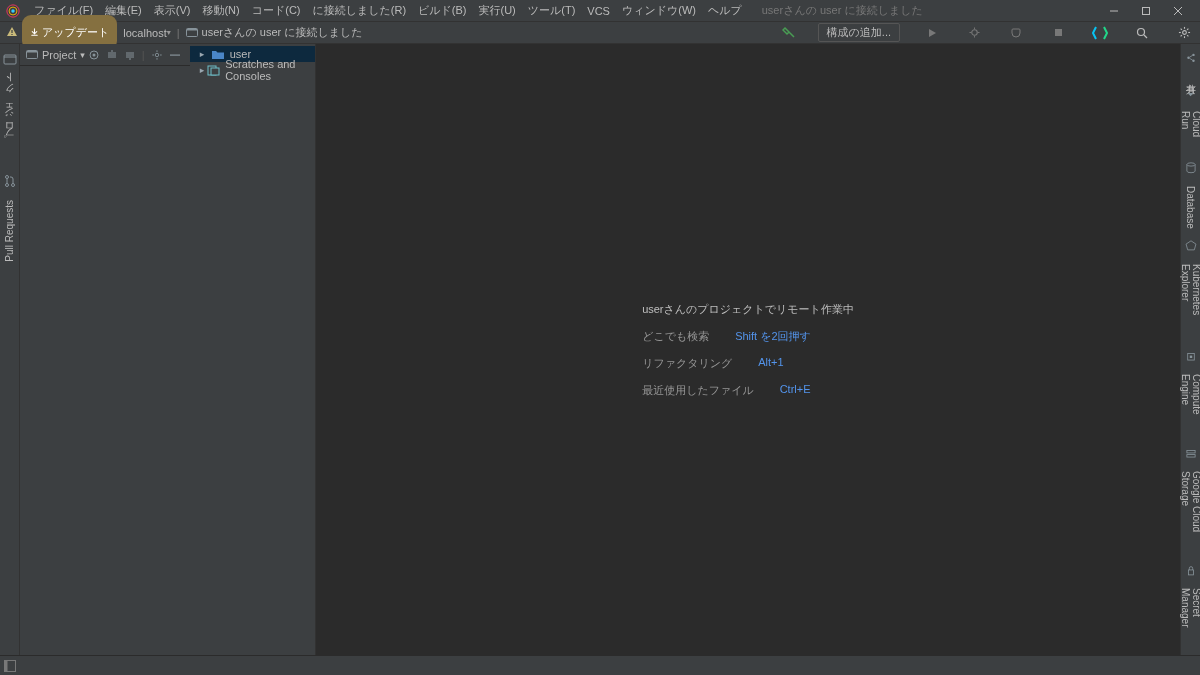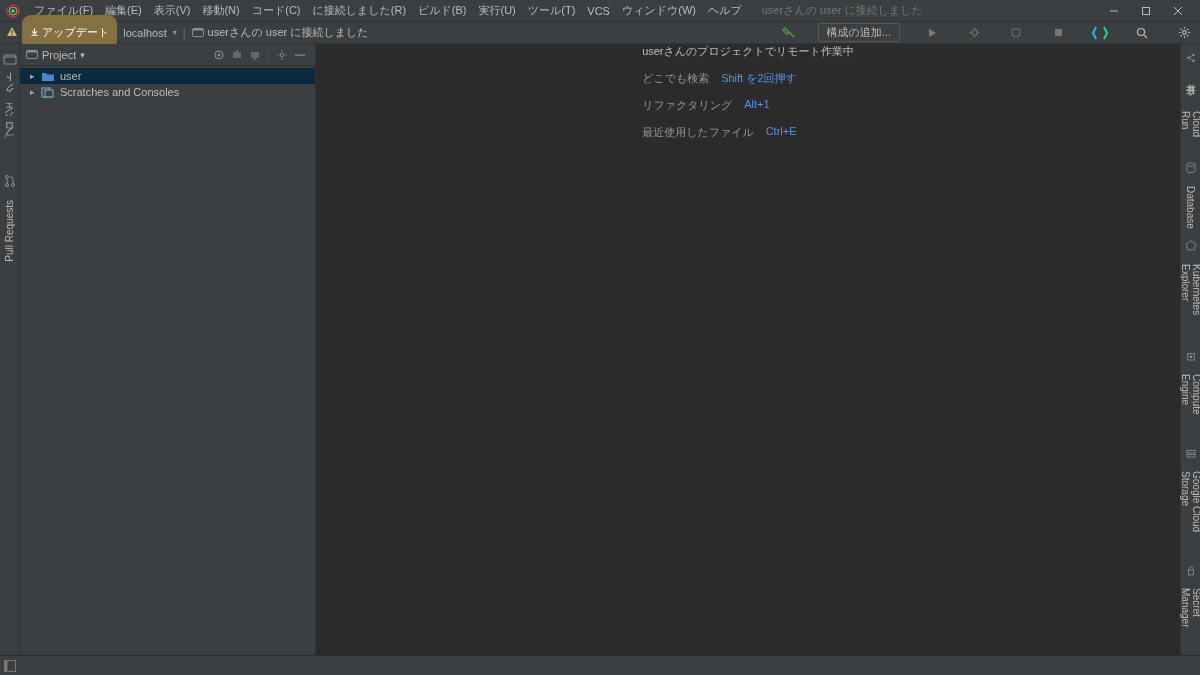--- a/index.html
+++ b/index.html
@@ -6,49 +6,49 @@
 body{background:#2b2b2b;color:#bbbbbb;width:1200px;height:675px;overflow:hidden;display:flex;flex-direction:column}
 .menu-bar{height:22px;background:#3c3f41;display:flex;align-items:center;padding:0 6px;border-bottom:1px solid #323232}
 .app-logo{width:14px;height:14px;margin-right:8px}
 .menu-item{padding:0 6px;color:#bbbbbb;cursor:pointer;height:28px;display:flex;align-items:center}
 .menu-title{margin-left:14px;color:#777777}
 .win-controls{margin-left:auto;display:flex}
 .win-btn{width:32px;height:22px;display:flex;align-items:center;justify-content:center;color:#bbbbbb;cursor:pointer}
 .breadcrumb-bar{height:22px;background:#3c3f41;display:flex;align-items:center;padding:0 6px;border-bottom:1px solid #323232}
 .warn-icon{color:#c9ba7a;margin-right:4px}
 .bc-update{background:#857040;color:#fff;padding:10px 8px;border-radius:9px;font-size:10px;margin-right:6px;display:flex;align-items:center;gap:3px}
-.bc-host{color:#bbb;margin-right:6px}
+.bc-host{color:#bbb;}
 .bc-sep{color:#777;margin-right:6px}
 .bc-folder-icon{color:#87939a;margin-right:4px}
 .bc-path{color:#bbb}
 .bc-right{margin-left:auto;display:flex;align-items:center;gap:22px}
 .bc-hammer{color:#499c54}
 .bc-combo{background:#3c3f41;border:1px solid #555;padding:1px 8px;color:#bbb;font-size:11px;border-radius:2px}
 .bc-btn{width:20px;height:20px;display:flex;align-items:center;justify-content:center;color:#787878;cursor:pointer}
 .code-with-me{width:16px;height:16px}
 .main-row{flex:1;display:flex;min-height:0}
 .left-gutter{width:20px;background:#3c3f41;display:flex;flex-direction:column;align-items:center;padding-top:4px;border-right:1px solid #323232}
 .left-tab{writing-mode:vertical-rl;transform:rotate(180deg);padding:8px 2px;color:#bbb;font-size:10px;cursor:pointer}
 .left-tab-icon{width:14px;height:14px;margin:4px 0;color:#87939a}
-.project-panel{width:296px;background:#3c3f41;border-right:1px solid #323232;display:flex;flex-direction:column}
+.project-panel{width:296px;background:#3c3f41;border-right:1px solid #323232;display:flex;flex-direction:row}
 .panel-header{height:22px;background:#3c3f41;display:flex;align-items:center;padding:0 6px;border-bottom:1px solid #2b2b2b}
 .panel-header .ph-icon{color:#87939a;margin-right:4px}
 .ph-title{color:#bbb}
 .ph-dd{color:#bbb;margin-left:4px;font-size:9px}
 .ph-spacer{flex:1}
 .ph-btn{width:18px;height:18px;display:flex;align-items:center;justify-content:center;color:#87939a;cursor:pointer}
 .tree{flex:1;overflow:auto;padding-top:2px}
 .tree-row{height:16px;display:flex;align-items:center;padding-left:10px;cursor:pointer;color:#bbb}
 .tree-row.sel{background:#0d293e}
 .tree-arrow{width:10px;color:#9aa7b0;font-size:9px}
 .tree-icon{width:16px;height:14px;display:flex;align-items:center;justify-content:center;margin-right:4px}
-.editor-area{flex:1;background:#2b2b2b;display:flex;align-items:flex-start;justify-content:center}
+.editor-area{flex:1;background:#2b2b2b;display:flex;align-items:center;justify-content:center}
 .welcome{display:flex;flex-direction:column;gap:12px;color:#969696}
 .welcome-title{color:#bfbfbf}
-.welcome-row{display:flex;gap:12px}
+.welcome-row{display:flex;gap:26px}
 .shortcut{color:#5394ec}
 .right-gutter{width:20px;background:#3c3f41;display:flex;flex-direction:column;align-items:center;padding-top:4px;border-left:1px solid #323232}
 .right-tab{writing-mode:vertical-rl;padding:8px 2px;color:#bbb;font-size:10px;cursor:pointer}
 .right-tab-icon{width:14px;height:14px;margin:4px 0;color:#87939a}
 .status-bar{height:20px;background:#3c3f41;border-top:1px solid #2b2b2b}
 .status-bar-left{width:20px;height:20px;display:flex;align-items:center;justify-content:center;color:#787878}
 </style>
 </head>
 <body>
 

